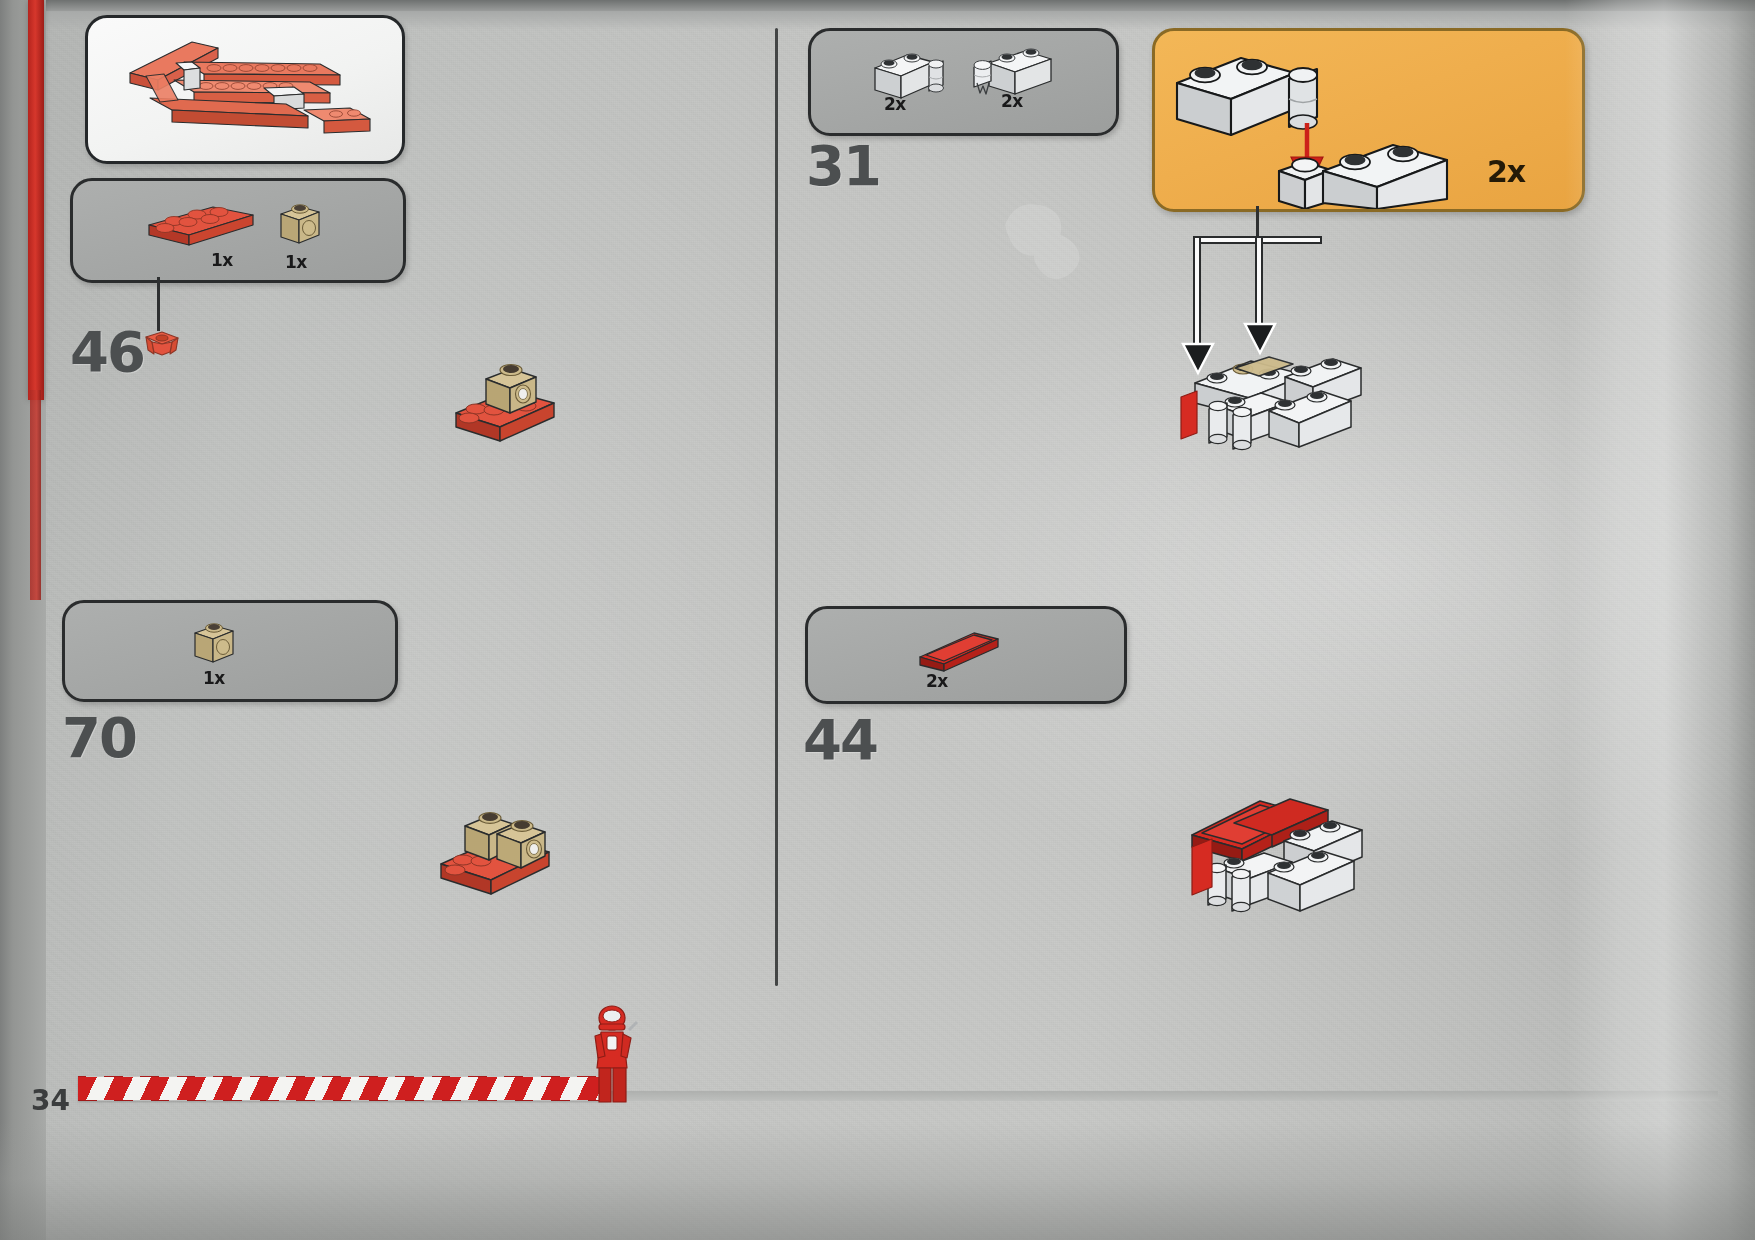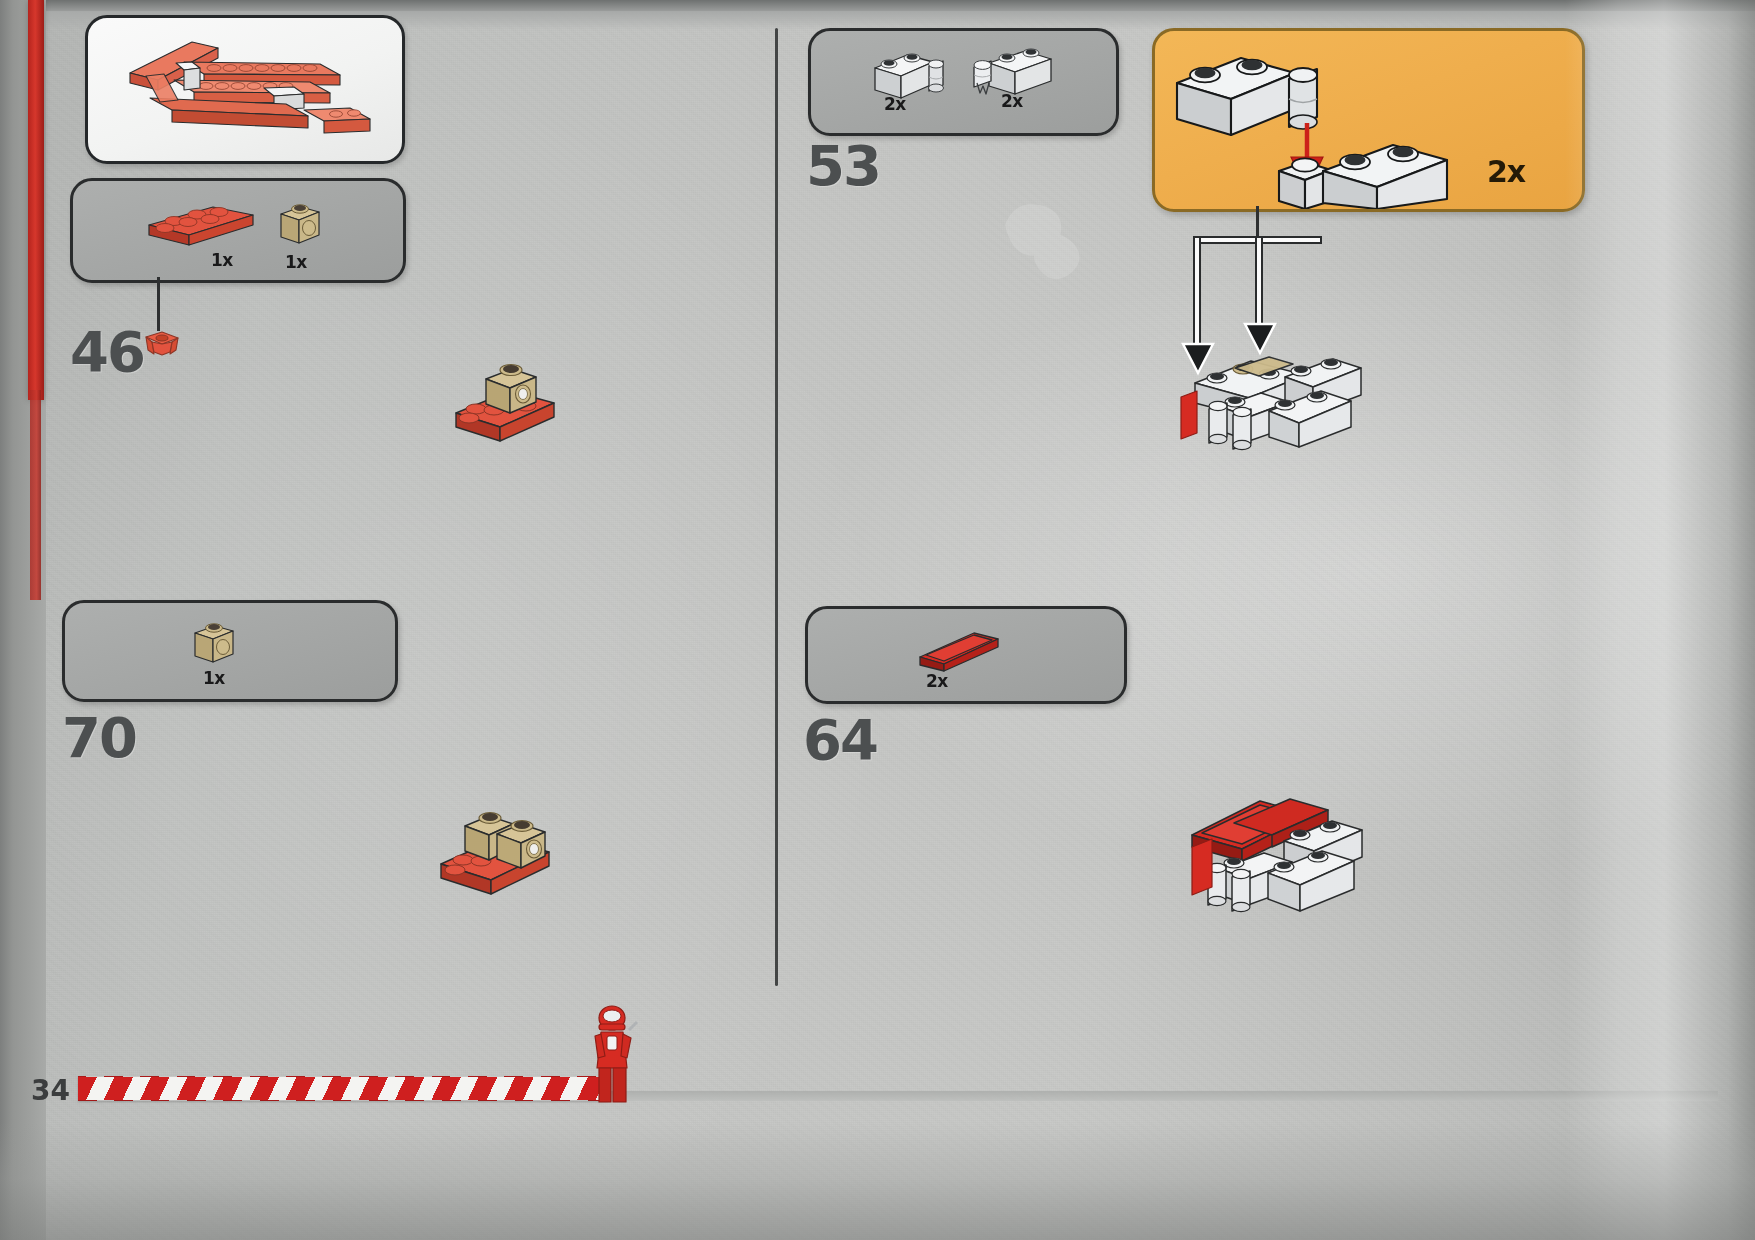--- a/index.html
+++ b/index.html
@@ -114,21 +114,21 @@
     border-top:1px solid rgba(0,0,0,.18);
     border-bottom:1px solid rgba(0,0,0,.22);
     box-shadow:0 1px 2px rgba(0,0,0,.2);
   }
   #footer-line{
     position:absolute;left:608px;bottom:139px;width:1110px;height:10px;
     background:linear-gradient(180deg,#a7a9a7,#bcbebc);
     opacity:.75;
   }
   #pagenum{
-    position:absolute;left:31px;bottom:133px;color:#3b3d3e;font-size:28px;font-weight:700;
+    position:absolute;left:31px;bottom:123px;color:#3b3d3e;font-size:28px;font-weight:700;
     font-family:"DejaVu Sans",sans-serif;
   }
 
   .ghost{position:absolute;opacity:.14;}
 </style>
 </head>
 <body>
 
 <div id="page">
 
@@ -338,21 +338,21 @@
         <polygon points="163,36 180,30 180,50 163,56" fill="#eceef0"></polygon>
         <ellipse cx="171.5" cy="34" rx="8.5" ry="4.4" fill="#f6f7f8" stroke="#3b3e40" stroke-width="1"></ellipse>
         <path d="M163 44 q8 4 17 0" fill="none" stroke="#a8abad" stroke-width="1"></path>
         <path d="M166 52 l3 10 l3 -7 l3 8 l3 -11" fill="none" stroke="#3b3e40" stroke-width="1.3"></path>
       </g>
     </svg>
     <div class="qty" style="left:73px;top:63px;font-size:17px;">2x</div>
     <div class="qty" style="left:190px;top:60px;font-size:17px;">2x</div>
   </div>
 
-  <div class="step-num" style="left:806px;top:133px;font-size:56px;">53</div>
+  <div class="step-num" style="left:806px;top:133px;font-size:56px;">31</div>
 
   <div class="sub-box" style="left:1152px;top:28px;width:427px;height:178px;">
     <svg viewBox="0 0 427 178" style="width:100%;height:100%;display:block;">
       <g stroke="#17191a" stroke-width="2.1" stroke-linejoin="round">
 
         <polygon points="22,52 86,27 140,42 76,68" fill="#f2f4f5"></polygon>
         <polygon points="22,52 76,68 76,104 22,88" fill="#cbced0"></polygon>
         <polygon points="76,68 140,42 140,78 76,104" fill="#e5e7e9"></polygon>
         <ellipse cx="50" cy="44" rx="15" ry="7.4" fill="#f2f4f5" stroke="#17191a" stroke-width="1.8"></ellipse>
         <ellipse cx="50" cy="42" rx="10.5" ry="5.2" fill="#2e3133" stroke="none"></ellipse>
@@ -454,21 +454,21 @@
       <g stroke="#2a2c2d" stroke-width="1.3" stroke-linejoin="round">
         <polygon points="112,48 166,24 190,30 136,55" fill="#d62b22"></polygon>
         <polygon points="112,48 136,55 136,62 112,56" fill="#961b14"></polygon>
         <polygon points="136,55 190,30 190,38 136,62" fill="#b52119"></polygon>
         <polygon points="118,46 166,26 184,31 136,52" fill="#e03e33"></polygon>
       </g>
     </svg>
     <div class="qty" style="left:118px;top:62px;font-size:17px;">2x</div>
   </div>
 
-  <div class="step-num" style="left:803px;top:707px;font-size:56px;">64</div>
+  <div class="step-num" style="left:803px;top:707px;font-size:56px;">44</div>
 
   <svg style="position:absolute;left:1168px;top:785px;width:200px;height:150px;" viewBox="0 0 200 150">
     <g stroke="#2a2c2d" stroke-width="1.5" stroke-linejoin="round">
 
       <polygon points="24,50 92,16 142,30 74,64" fill="#d62b22"></polygon>
       <polygon points="24,50 74,64 74,76 24,62" fill="#961b14"></polygon>
       <polygon points="74,64 142,30 142,43 74,76" fill="#b52119"></polygon>
       <polygon points="34,48 92,20 132,31 74,59" fill="#e03e33"></polygon>
 
       <polygon points="66,38 122,14 160,25 104,50" fill="#cf2a21"></polygon>

